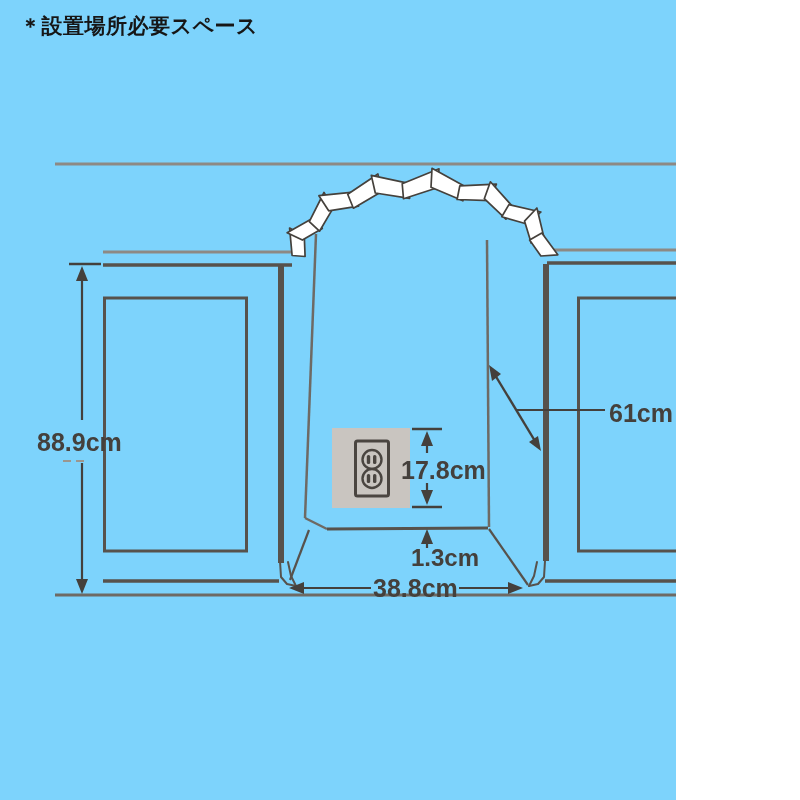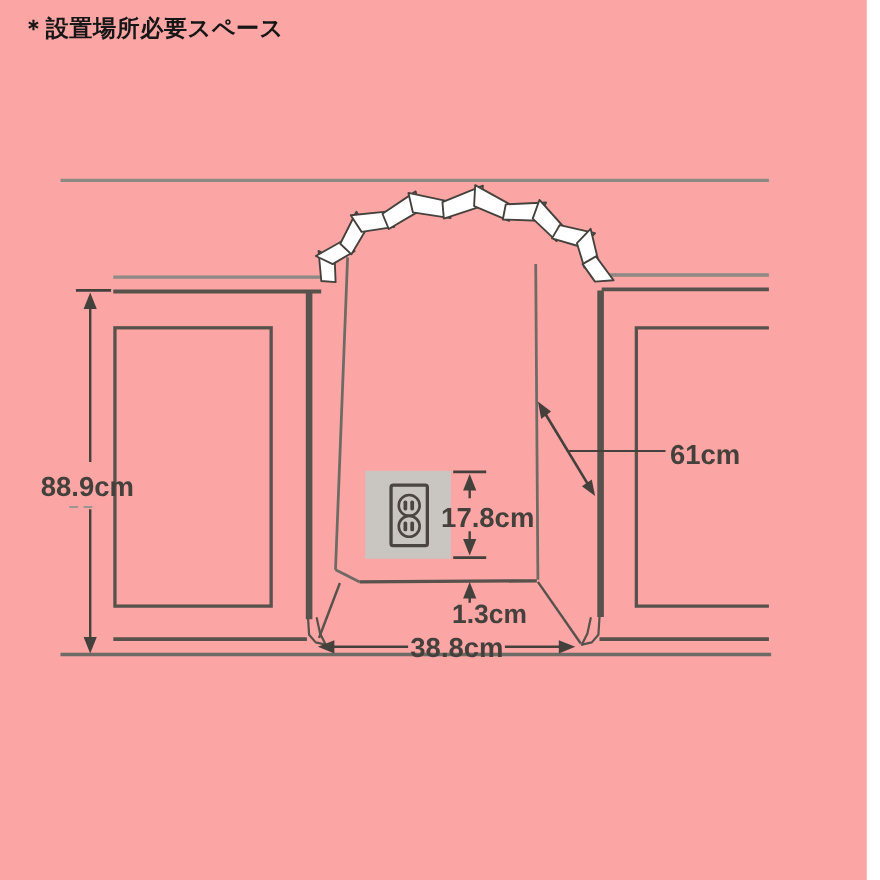--- a/index.html
+++ b/index.html
@@ -1,16 +1,16 @@
 <!DOCTYPE html>
 <html><head>
 <meta charset="utf-8">
 <style>
   html,body{margin:0;padding:0;background:#ffffff;}
-  #stage{position:relative;width:788px;height:800px;background:#fca5a5;overflow:hidden;}
+  #stage{position:relative;width:676px;height:800px;background:#7dd3fc;overflow:hidden;}
   #title{
     position:absolute;left:20px;top:12px;
     font-family:"Liberation Sans","DejaVu Sans",sans-serif;
     font-size:21px;font-weight:bold;color:#161616;letter-spacing:.5px;
   }
   svg{position:absolute;left:0;top:0;}
   .l-light{stroke:#8d8984;stroke-width:3;fill:none;stroke-linecap:butt;}
   .l-dark{stroke:#57524c;stroke-width:3.5;fill:none;stroke-linecap:butt;}
   .l-thick{stroke:#57524c;stroke-width:6;fill:none;}
   .l-mid{stroke:#6e6a64;stroke-width:2.5;fill:none;}

